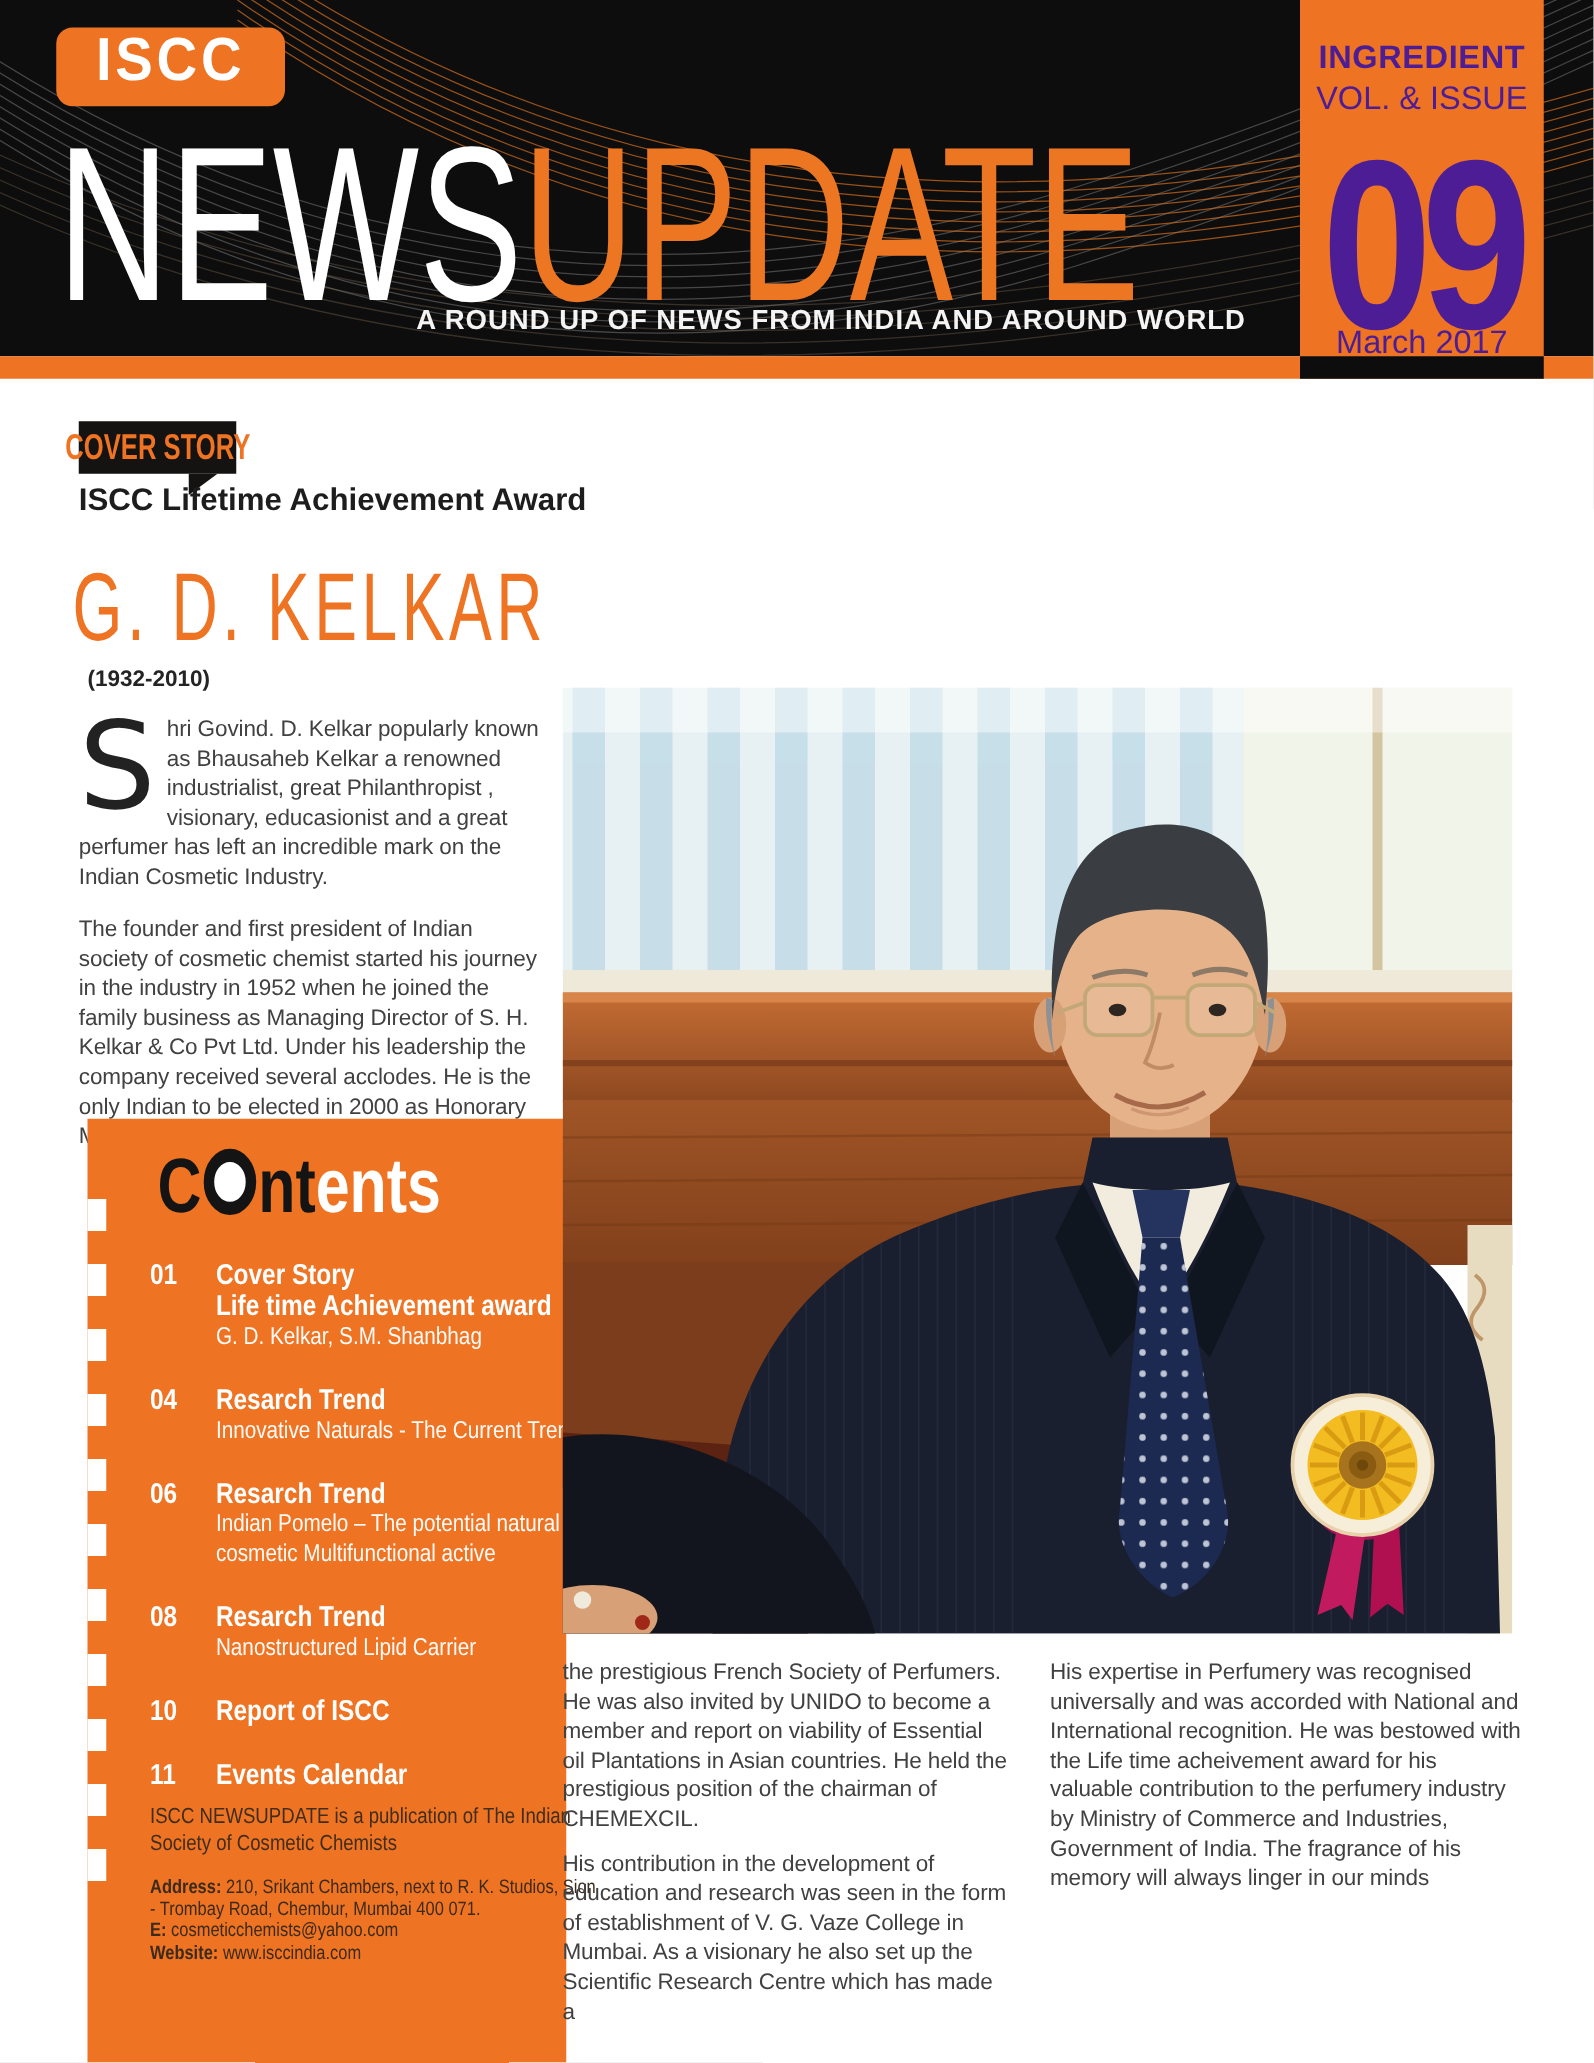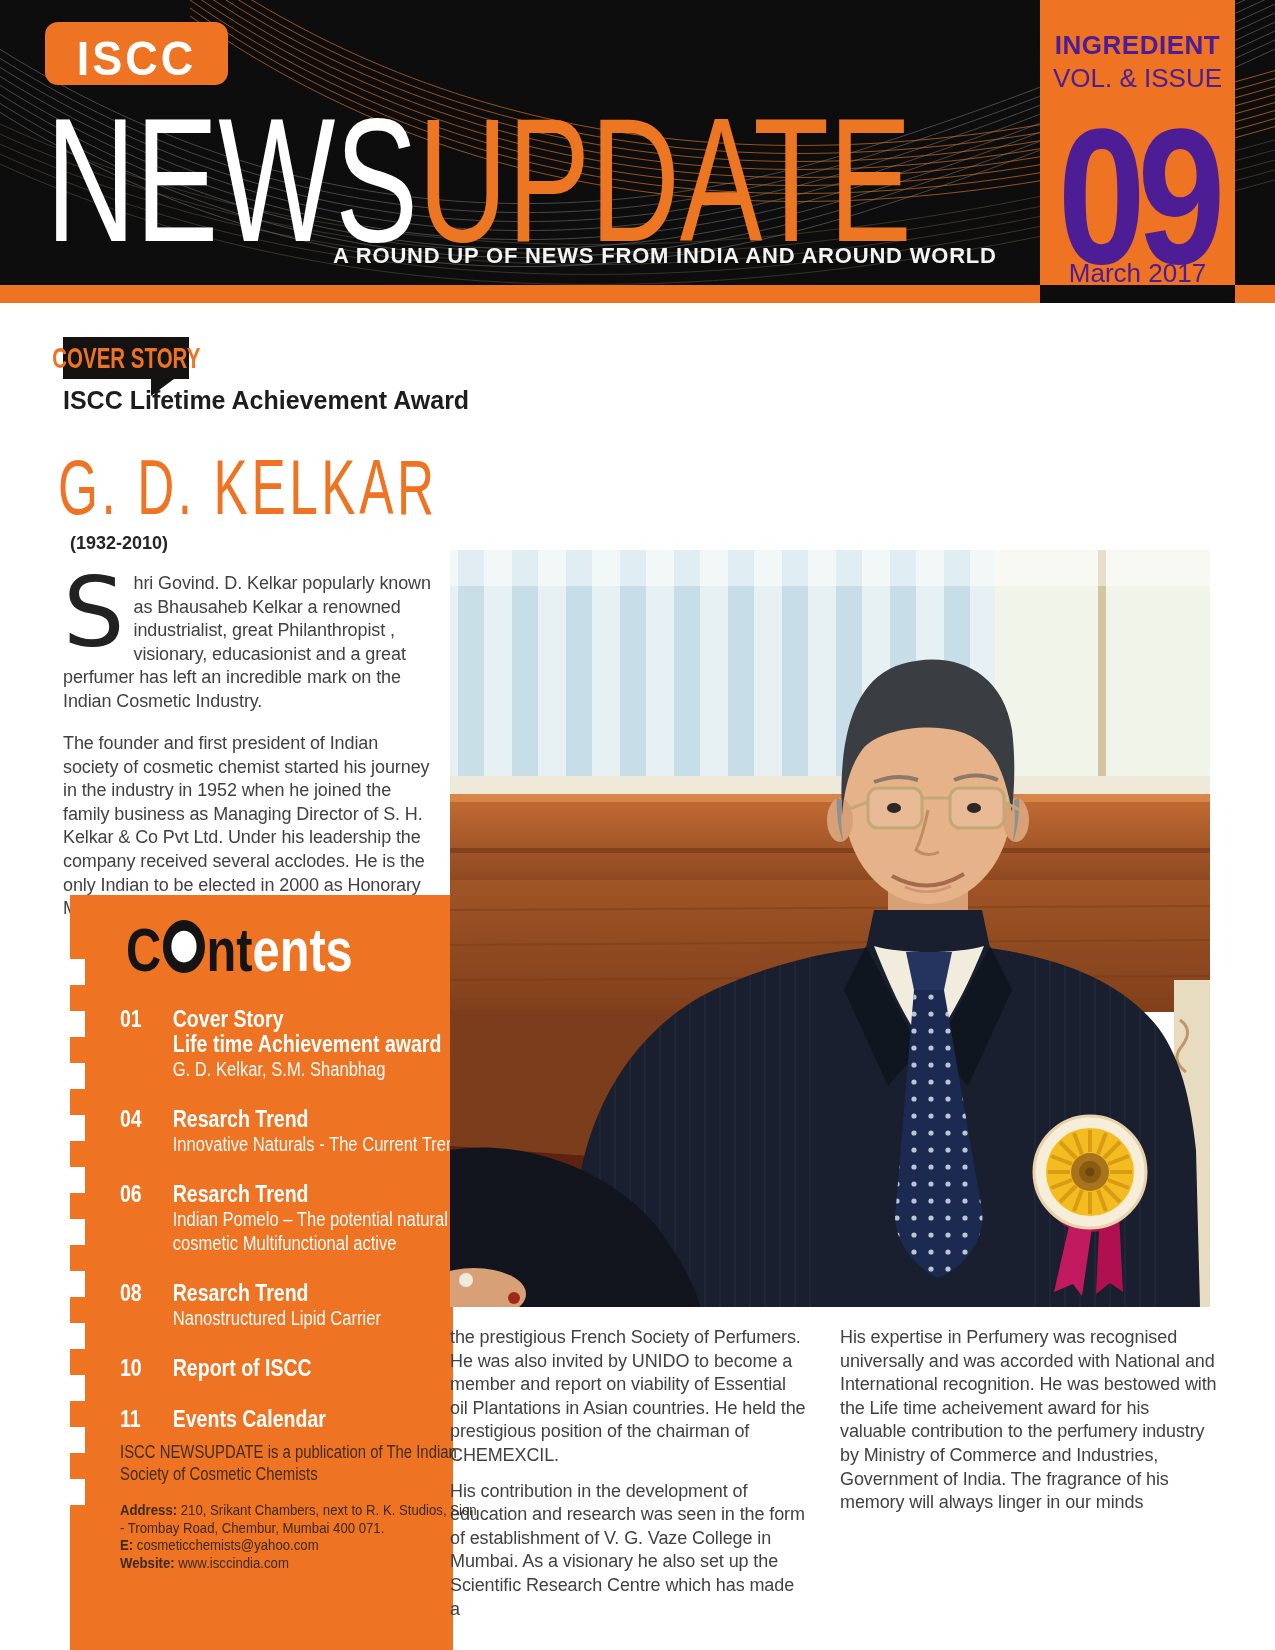--- a/index.html
+++ b/index.html
@@ -3,21 +3,21 @@
 <meta charset="utf-8">
 <style>
   html,body{margin:0;padding:0;background:#e8e8e8;}
   .page{position:relative;width:1275px;height:1650px;margin:0 auto;background:#ffffff;
         font-family:"Liberation Sans",sans-serif;overflow:hidden;}
 
   
   .band{position:absolute;left:0;top:0;width:1275px;height:285px;background:#0e0d0d;overflow:hidden;}
   .waves{position:absolute;left:0;top:0;width:1275px;height:285px;}
   .logo{position:absolute;left:45px;top:22px;width:183px;height:63px;background:#ee7323;
-        border-radius:13px;display:flex;align-items:flex-end;justify-content:center;}
+        border-radius:13px;display:flex;align-items:flex-start;justify-content:center;}
   .logo span{color:#fff;font-weight:bold;font-size:45px;letter-spacing:3px;transform:scaleY(1.08);}
   .masthead{position:absolute;left:46px;top:92px;font-size:124px;line-height:1;white-space:nowrap;
             transform:scaleY(1.42);transform-origin:left top;letter-spacing:0;}
   .masthead .mw{color:#ffffff;} .masthead .mo{color:#ed7623;}
   .tagline{position:absolute;left:333px;top:243px;width:575px;color:#f4f4f4;font-weight:bold;
            font-size:22px;letter-spacing:.8px;white-space:nowrap;}
   .issue-box{position:absolute;left:1040px;top:0;width:195px;height:285px;background:#ee7323;
              display:flex;flex-direction:column;align-items:center;color:#4c1d95;}
   .issue-l1{margin-top:30px;font-size:26px;font-weight:bold;letter-spacing:.5px;}
   .issue-l2{font-size:26px;margin-top:2px;}

